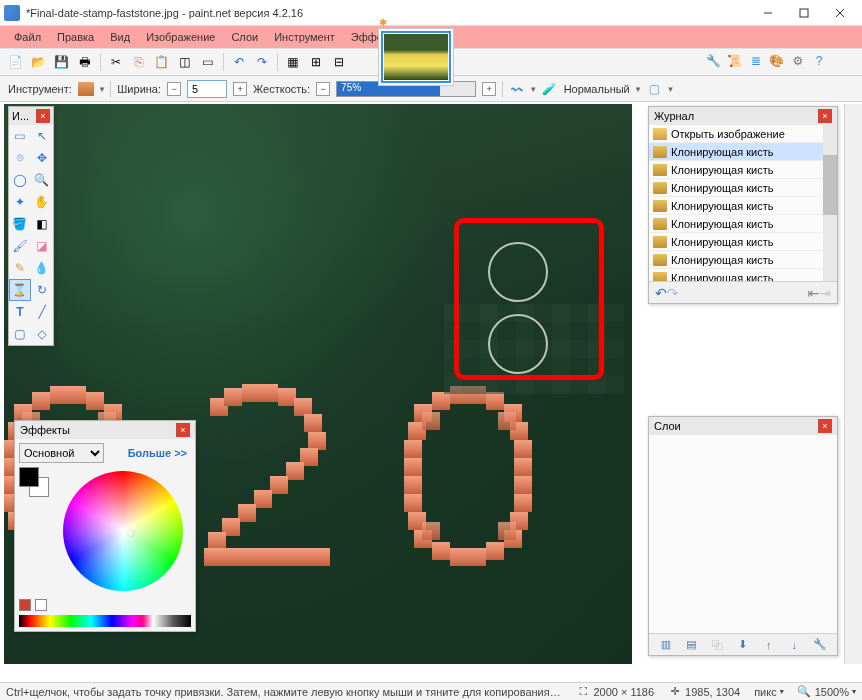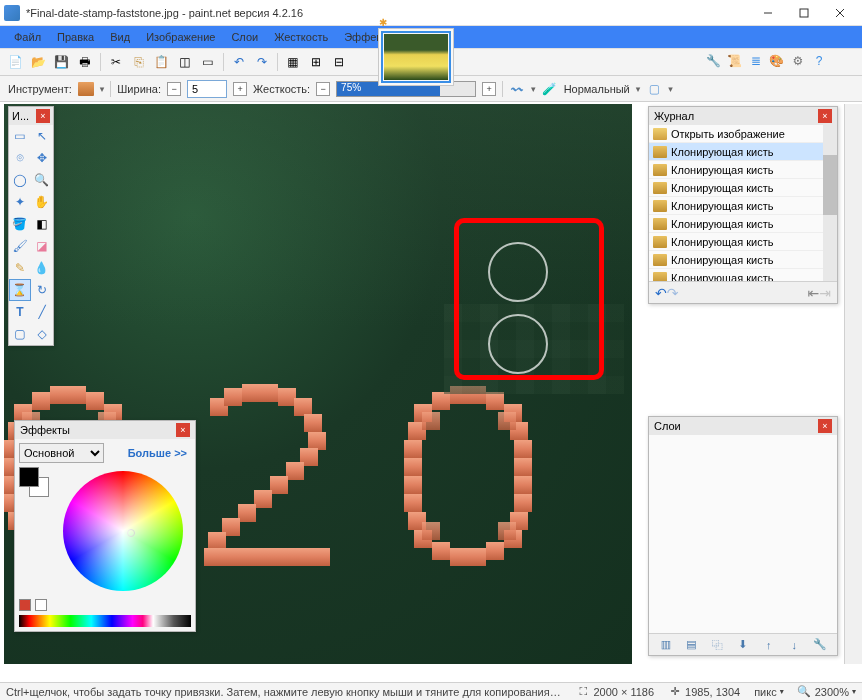--- a/index.html
+++ b/index.html
@@ -7,21 +7,21 @@
 
 
 .titlebar { height: 26px; background: #fff; display: flex; align-items: center; padding: 0 4px; border-bottom: 1px solid #e0e0e0; }
 .titlebar .app-icon { width: 16px; height: 16px; margin-right: 6px; background: linear-gradient(135deg,#4a90e2,#357abd); border-radius: 2px; }
 .titlebar .title { flex: 1; color: #333; }
 .titlebar .win-btns { display: flex; gap: 0; }
 .titlebar .win-btn { width: 36px; height: 24px; display: flex; align-items: center; justify-content: center; color: #333; }
 .titlebar .win-btn svg { width: 10px; height: 10px; }
 
 
-.menubar { height: 22px; display: flex; align-items: center; padding: 0 6px; background: #3b82f6; }
+.menubar { height: 22px; display: flex; align-items: center; padding: 0 6px; background: #fca5a5; }
 .menubar .menu-item { padding: 3px 8px; color: #333; }
 
 
 .toolbar { height: 28px; background: #f4f4f4; border-top: 1px solid #e0e0e0; border-bottom: 1px solid #d0d0d0; display: flex; align-items: center; padding: 0 6px; gap: 3px; }
 .toolbar .t-btn { width: 20px; height: 20px; display: flex; align-items: center; justify-content: center; border-radius: 2px; }
 .toolbar .sep { width: 1px; height: 18px; background: #d0d0d0; margin: 0 2px; }
 
 
 .optbar { height: 26px; background: #f4f4f4; border-bottom: 1px solid #d0d0d0; display: flex; align-items: center; padding: 0 8px; gap: 6px; color: #333; }
 .optbar .brush-ic { width: 16px; height: 14px; background: linear-gradient(#e8a060,#c07030); border-radius: 1px; }
@@ -141,21 +141,21 @@
       </div>
   </div>
 </div>
 
 <div class="menubar">
   <div class="menu-item">Файл</div>
   <div class="menu-item">Правка</div>
   <div class="menu-item">Вид</div>
   <div class="menu-item">Изображение</div>
   <div class="menu-item">Слои</div>
-  <div class="menu-item">Жесткость</div>
+  <div class="menu-item">Инструмент</div>
   <div class="menu-item">Эффекты</div>
 </div>
 
 <div class="toolbar">
   <div class="t-btn">
       <span class="glyph" style="color:#e0a030">📄</span>
     </div>
   <div class="t-btn">
       <span class="glyph" style="color:#d09030">📂</span>
     </div>
@@ -556,16 +556,16 @@
   <div class="stat">
       <span class="ic">✛</span>
       <span>1985, 1304</span>
     </div>
   <div class="stat">
       <span>пикс</span>
       <span style="font-size:8px">▾</span>
     </div>
   <div class="stat">
       <span class="ic">🔍</span>
-      <span>2300%</span>
+      <span>1500%</span>
       <span style="font-size:8px">▾</span>
     </div>
 </div>
 
 </body></html>

